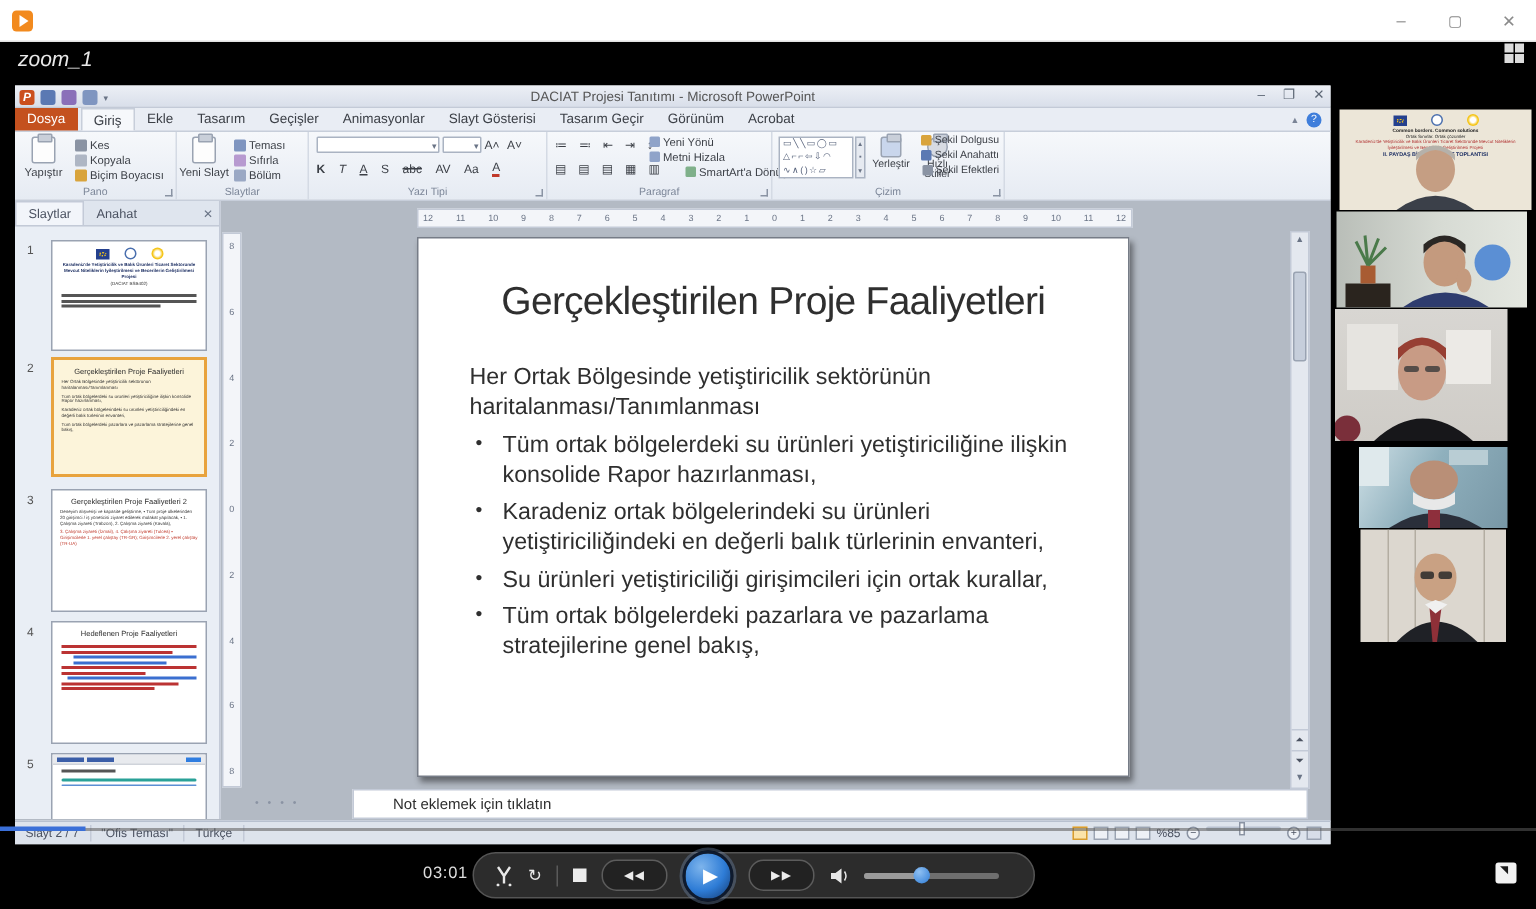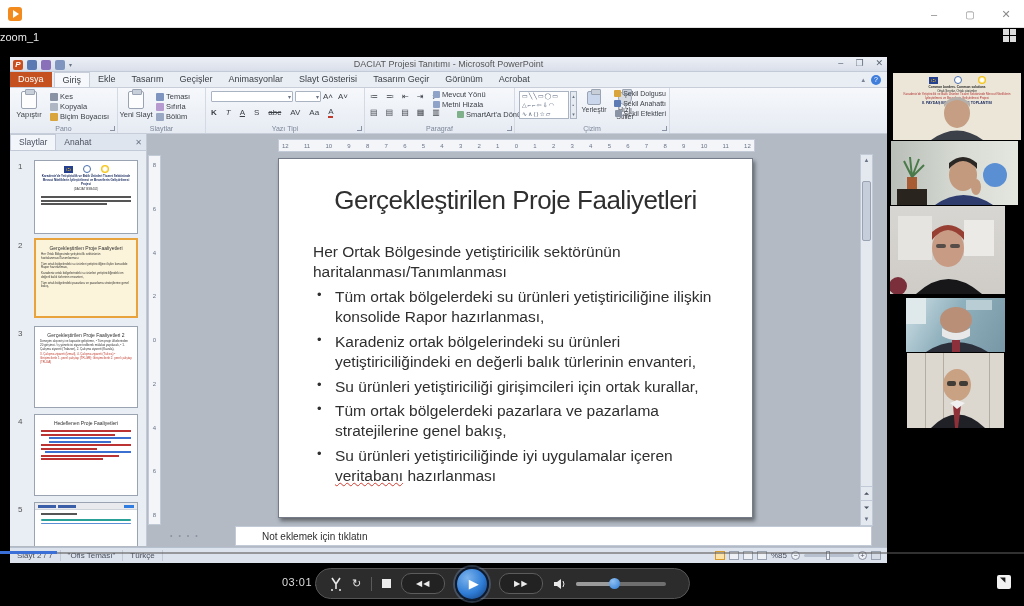--- a/index.html
+++ b/index.html
@@ -8,21 +8,21 @@
   
   .os-bar { position:absolute; left:0; top:0; width:1024px; height:28px; background:#fff; border-bottom:1px solid #e2e2e2; }
   .app-ico { position:absolute; left:8px; top:7px; width:14px; height:14px; background:#f28a1e; border-radius:3px; }
   .app-ico::after { content:""; position:absolute; left:5px; top:3px; border-left:6px solid #fff; border-top:4px solid transparent; border-bottom:4px solid transparent; }
   .os-ctrls { position:absolute; right:0; top:0; height:28px; display:flex; }
   .os-btn { width:36px; height:28px; color:#8a8a8a; font-size:11px; display:flex; align-items:center; justify-content:center; }
   .os-min::after { content:"–"; } .os-max::after { content:"▢"; font-size:10px; } .os-close::after { content:"✕"; }
 
   
   .stage { position:absolute; left:0; top:28px; width:1024px; height:578px; background:#000; }
-  .rec-label { position:absolute; left:0; top:3px; color:#e8e8e8; font-size:11px; }
+  .rec-label { position:absolute; left:12px; top:3px; color:#e8e8e8; font-size:14px;font-style:italic; }
   .gallery-ic { position:absolute; right:8px; top:1px; width:13px; height:13px; display:grid; grid-template-columns:6px 6px; grid-template-rows:6px 6px; gap:1px; }
   .gallery-ic i { background:#dcdcdc; }
 
   
   .ppt { position:absolute; left:10px; top:29px; width:877px; height:506px; background:#eef1f6; font-size:9px; color:#333; }
   .ppt-tb { position:absolute; left:0; top:0; width:100%; height:15px; background:linear-gradient(#eceff5,#d9dfea); border-bottom:1px solid #c3cad7; }
   .qat { position:absolute; left:3px; top:1px; display:flex; gap:4px; align-items:center; height:13px; }
   .qat i { width:10px; height:10px; display:inline-block; border-radius:2px; }
   .q-p { background:#cb4f1e; color:#fff; font-size:8px; font-weight:bold; text-align:center; line-height:10px; }
   .q-save { background:#5b79b3; } .q-undo { background:#8a6fb9; border-radius:50% 0 0 50%; } .q-redo { background:#7f95c0; border-radius:0 50% 50% 0; }
@@ -94,21 +94,21 @@
   .vs-ar { position:absolute; left:0; width:11px; height:11px; color:#6a7486; font-size:6px; text-align:center; line-height:11px; }
   .vs-thumb { position:absolute; left:1px; top:26px; width:9px; height:60px; background:#c6cedb; border:1px solid #9aa3b2; border-radius:2px; }
   .vs-nav { position:absolute; left:0; width:11px; height:14px; color:#4a5160; font-size:7px; text-align:center; line-height:14px; border-top:1px solid #c3cad7; }
 
   .notesbar { position:absolute; left:225px; top:392px; width:637px; height:20px; background:#fff; border:1px solid #c3cad7; font-size:10px; color:#2e2e2e; display:flex; align-items:center; padding-left:26px; }
   .splitdots { position:absolute; left:160px; top:398px; width:50px; height:8px; color:#8a93a3; font-size:7px; letter-spacing:2px; }
 
   
   .statusbar { position:absolute; left:0; top:490px; width:100%; height:16px; background:#dde3ec; border-top:1px solid #b7c0cf; display:flex; align-items:center; font-size:8px; color:#4a5160; }
   .st-item { padding:0 7px; border-right:1px solid #c3cad7; height:11px; display:flex; align-items:center; }
-  .st-right { margin-left:auto; display:flex; align-items:center; gap:4px; padding-right:6px; }
+  .st-right { margin-left:auto; display:flex; gap:4px; padding-right:6px; }
   .viewbtn { width:10px; height:9px; border:1px solid #9aa3b2; background:#eef1f6; }
   .viewbtn.on { background:#fbe3a9; border-color:#d89c2e; }
   .zslider { width:50px; height:3px; background:#b7c0cf; position:relative; border-radius:2px; }
   .zslider i { position:absolute; left:22px; top:-3px; width:4px; height:9px; background:#f4f6f9; border:1px solid #8a93a3; }
   .zbtn { width:9px; height:9px; border-radius:50%; border:1px solid #8a93a3; color:#4a5160; font-size:7px; line-height:7px; text-align:center; background:#eef1f6; }
 
   
   .feed { position:absolute; overflow:hidden; background:#777; }
   .feed svg { position:absolute; left:0; top:0; }
   .f1 { left:893px; top:45px; width:128px; height:67px; background:#ece6d8; }
@@ -268,21 +268,21 @@
         </div>
         <div class="smrow" style="left:5px;top:20px;gap:5px;">
           <span class="fl">▤</span>
           <span class="fl">▤</span>
           <span class="fl">▤</span>
           <span class="fl">▦</span>
           <span class="fl">▥</span>
         </div>
         <div class="smrow" style="left:68px;top:2px;">
             <span class="mini" style="background:#8fa3c9;width:7px;height:7px;"></span>
-            <span>Mevcut Yönü</span>
+            <span>Yeni Yönü</span>
           </div>
         <div class="smrow" style="left:68px;top:12px;">
             <span class="mini" style="background:#8fa3c9;width:7px;height:7px;"></span>
             <span>Metni Hizala</span>
           </div>
         <div class="smrow" style="left:68px;top:22px;margin-left:24px;">
             <span class="mini" style="background:#7fb08a;width:7px;height:7px;"></span>
             <span>SmartArt'a Dönüştür</span>
           </div>
         <div class="gl">Paragraf</div>
@@ -426,21 +426,20 @@
         </div>
 
       <div class="slide">
         <div class="s-title">Gerçekleştirilen Proje Faaliyetleri</div>
         <div class="s-intro">Her Ortak Bölgesinde yetiştiricilik sektörünün haritalanması/Tanımlanması</div>
         <div class="s-ul">
           <div class="s-li">Tüm ortak bölgelerdeki su ürünleri yetiştiriciliğine ilişkin konsolide Rapor hazırlanması,</div>
           <div class="s-li">Karadeniz ortak bölgelerindeki su ürünleri yetiştiriciliğindeki en değerli balık türlerinin envanteri,</div>
           <div class="s-li">Su ürünleri yetiştiriciliği girişimcileri için ortak kurallar,</div>
           <div class="s-li">Tüm ortak bölgelerdeki pazarlara ve pazarlama stratejilerine genel bakış,</div>
-          <div class="s-li"><span>Su ürünleri yetiştiriciliğinde iyi uygulamalar içeren </span><span class="wavy">veritabanı</span><span> hazırlanması</span></div>
         </div>
       </div>
 
       <div class="vscroll">
         <div class="vs-ar" style="top:0;">▲</div>
         <div class="vs-thumb"></div>
         <div class="vs-nav" style="bottom:25px;">⏶</div>
         <div class="vs-nav" style="bottom:11px;">⏷</div>
         <div class="vs-ar" style="bottom:0;">▼</div>
       </div>

